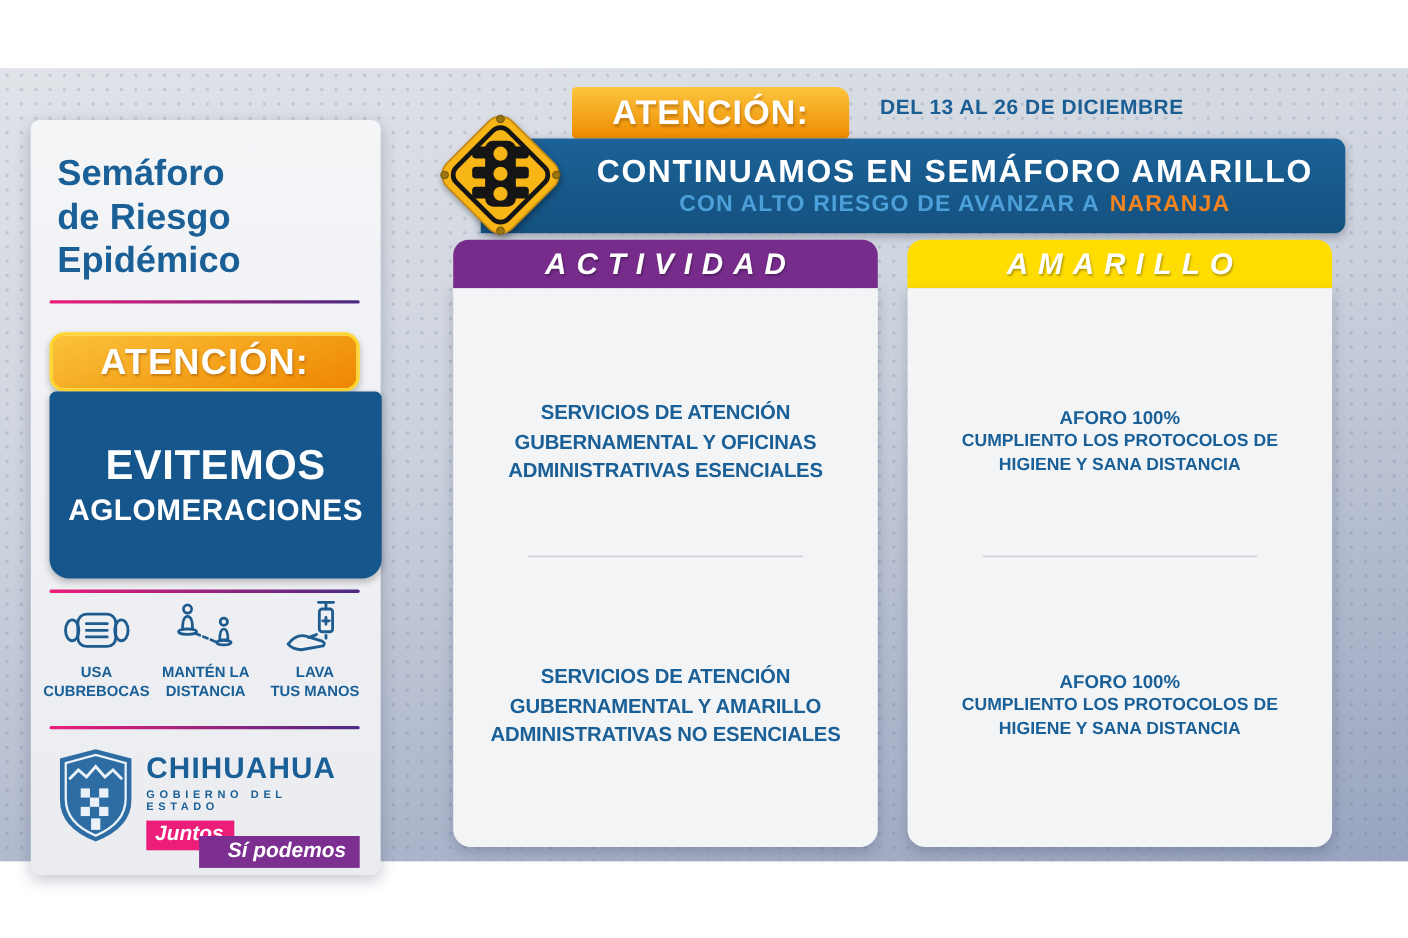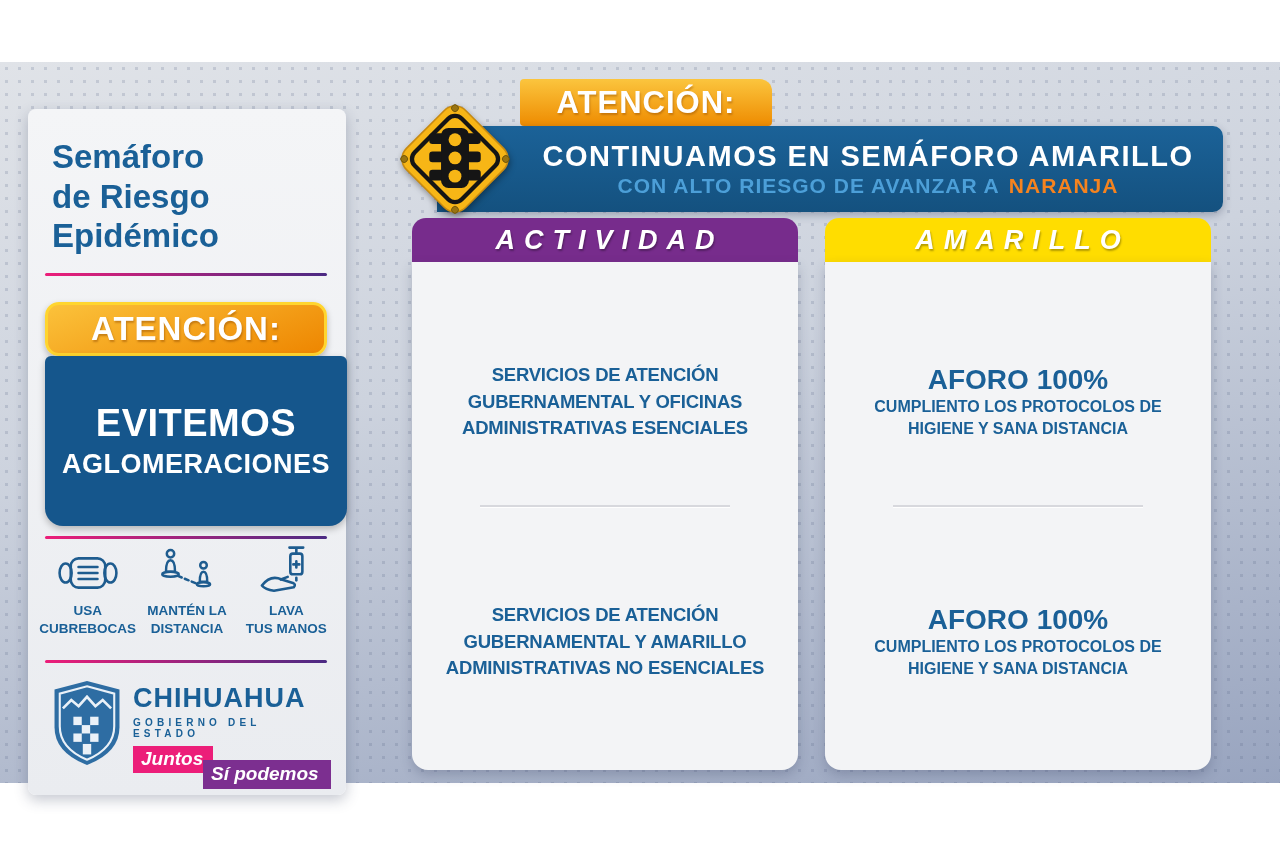--- a/index.html
+++ b/index.html
@@ -61,22 +61,22 @@
   .shield { position:absolute; left:4px; top:2px; }
   .logo-text { position:absolute; left:90px; top:6px; width:200px; }
   .logo-state { font-size:27px; font-weight:bold; color:#1A6097; letter-spacing:1px; }
   .logo-gov { font-size:10px; font-weight:bold; color:#1A6097; letter-spacing:4.2px; margin-top:3px; }
   .slogans { position:relative; margin-top:7px; height:50px; }
   .slogan-juntos {
     position:absolute; left:0; top:0; background:#EC1E79; color:#fff;
     font-style:italic; font-weight:bold; font-size:19px; padding:2px 10px 3px 8px;
   }
   .slogan-sipodemos {
-    position:absolute; left:70px; top:14px; background:#7C2F90; color:#fff;
-    font-style:italic; font-weight:bold; font-size:19px; padding:3px 12px 4px 8px;
+    position:absolute; left:48px; top:14px; background:#7C2F90; color:#fff;
+    font-style:italic; font-weight:bold; font-size:19px; padding:3px 12px 4px 26px;
   }
 
   
   .hdr-attn {
     position:absolute; left:520px; top:79px; width:252px; height:47px;
     background:linear-gradient(180deg,#FBC53E 0%, #EE8B00 100%);
     border-radius:4px 12px 4px 4px;
     display:flex; align-items:center; justify-content:center;
   }
   .hdr-attn span {
@@ -123,21 +123,21 @@
   }
   .row1 { top:50px; } .row2 { top:290px; }
   .card-divider {
     position:absolute; top:243px; left:68px; width:250px; height:2px;
     background:#D7D8DD; box-shadow:0 1px 0 rgba(255,255,255,.9);
   }
   .act-body {
     max-width:320px; color:#1A6097; font-weight:bold; font-size:18.5px;
     line-height:1.45; letter-spacing:-.2px;
   }
-  .ama-title { color:#1A6097; font-weight:bold; font-size:28px; }
+  .ama-title { color:#1A6097; font-weight:bold; font-size:17px; }
   .ama-body {
     max-width:348px; color:#1A6097; font-weight:bold; font-size:16px; line-height:1.4;
   }
 
   svg .stroke { stroke:#1E5C8F; stroke-width:3; fill:none; stroke-linecap:round; stroke-linejoin:round; }
 </style>
 </head>
 <body>
 
 <div class="canvas">
@@ -229,20 +229,21 @@
           <span class="slogan-juntos">Juntos</span>
           <span class="slogan-sipodemos">Sí podemos</span>
         </div>
       </div>
     </div>
   </div>
 
   <div class="hdr-attn">
     <span>ATENCIÓN:</span>
   </div>
+  <div class="hdr-dates">DEL 13 AL 26 DE DICIEMBRE</div>
 
   <div class="hdr-banner">
     <div class="banner-main">CONTINUAMOS EN SEMÁFORO AMARILLO</div>
     <div class="banner-sub">
       <span>CON ALTO RIESGO DE AVANZAR A</span><span class="hl">NARANJA</span>
     </div>
   </div>
 
   <div class="sign">
     <svg width="118" height="118" viewBox="0 0 110 110">

